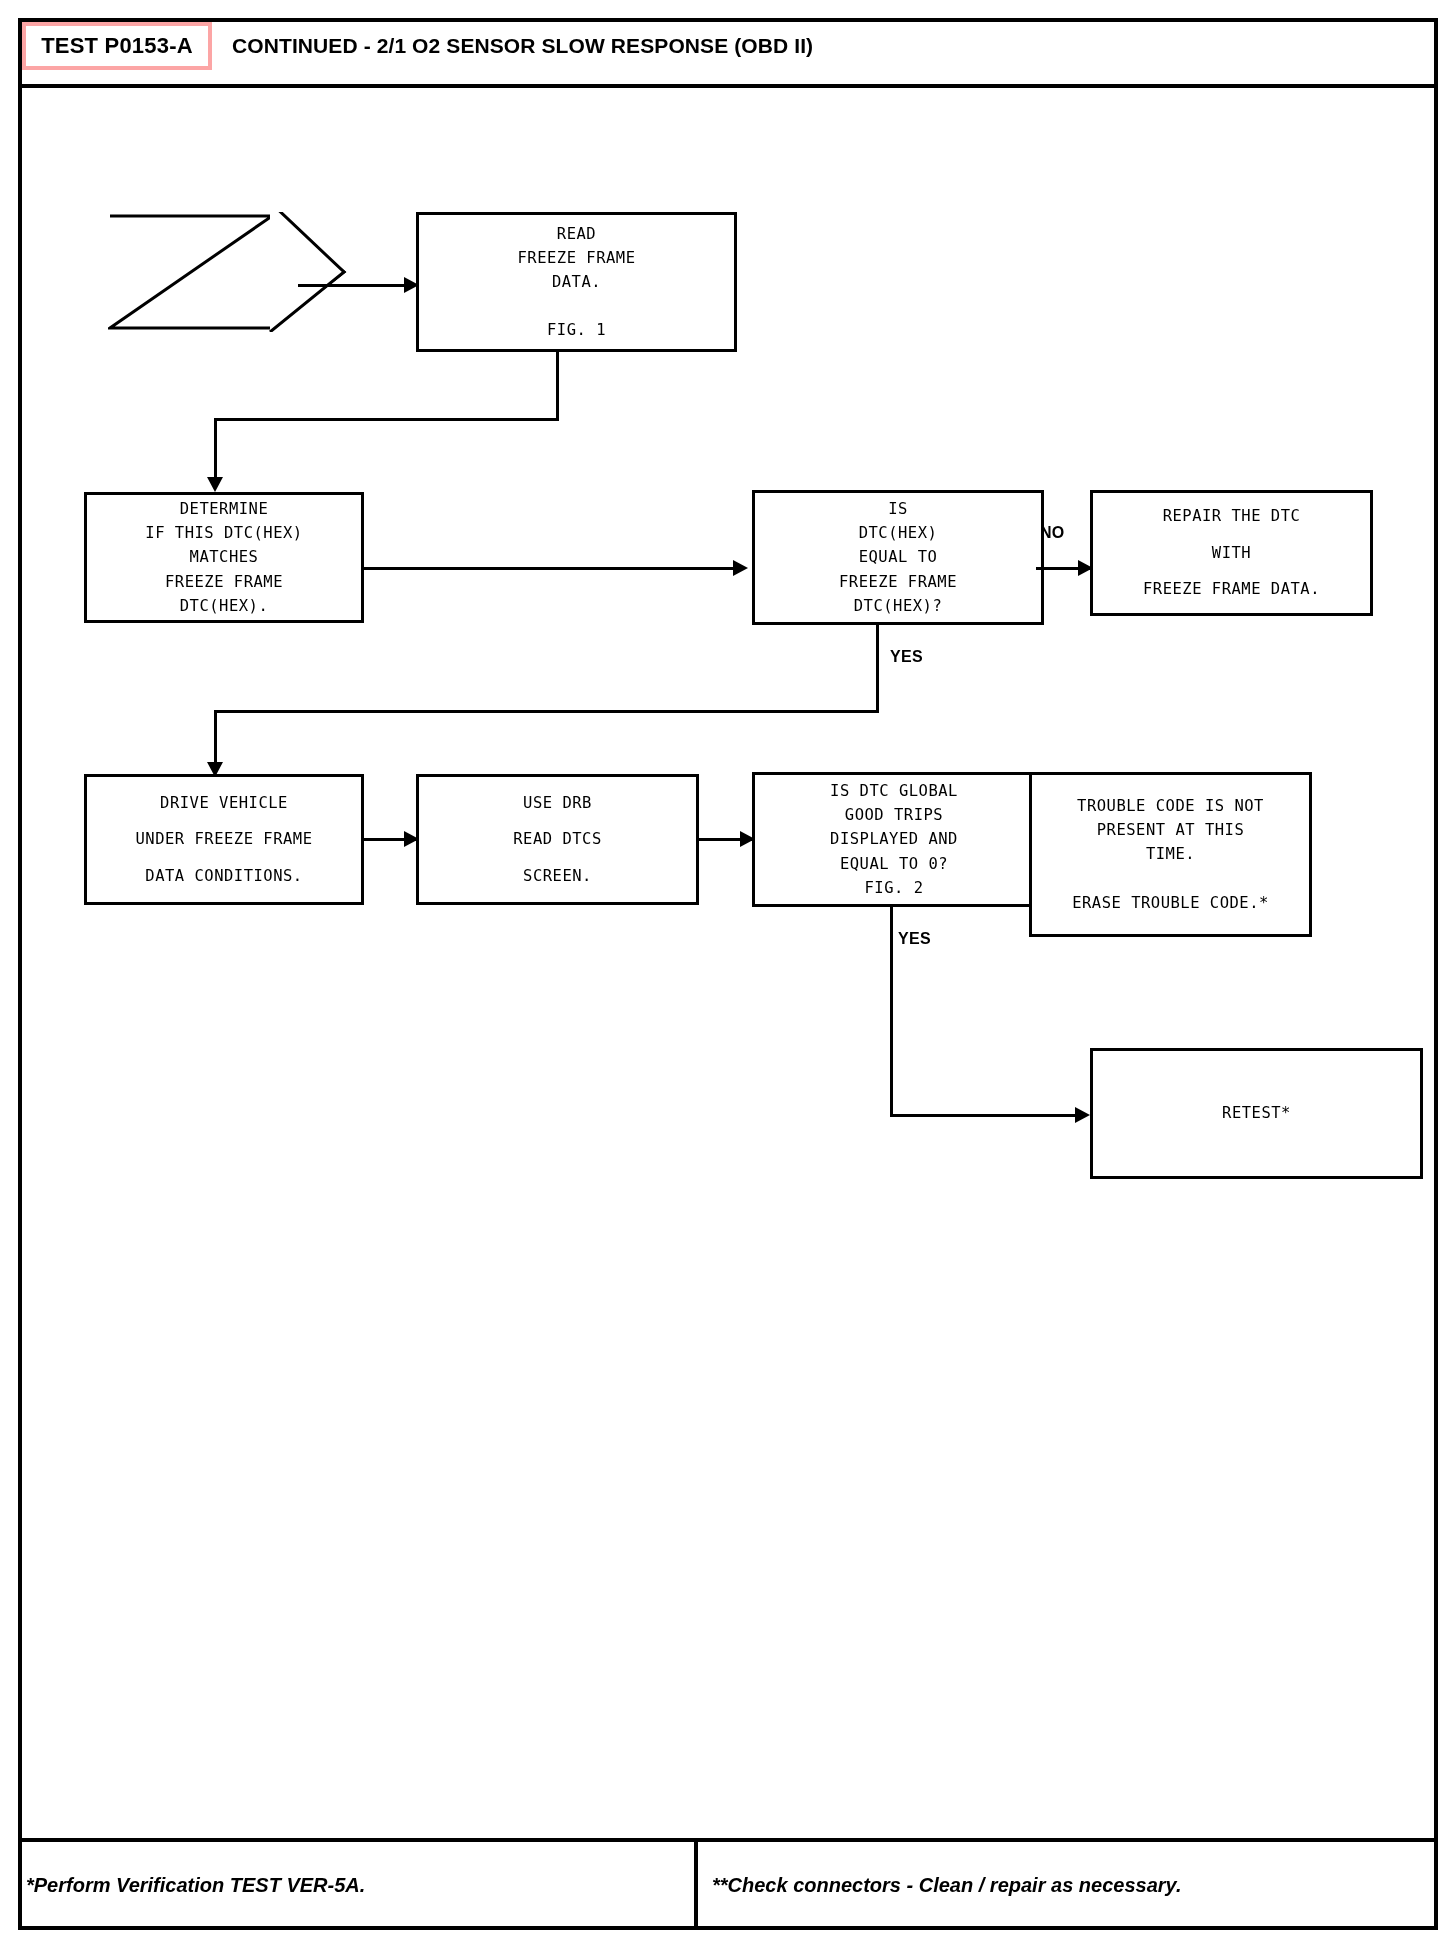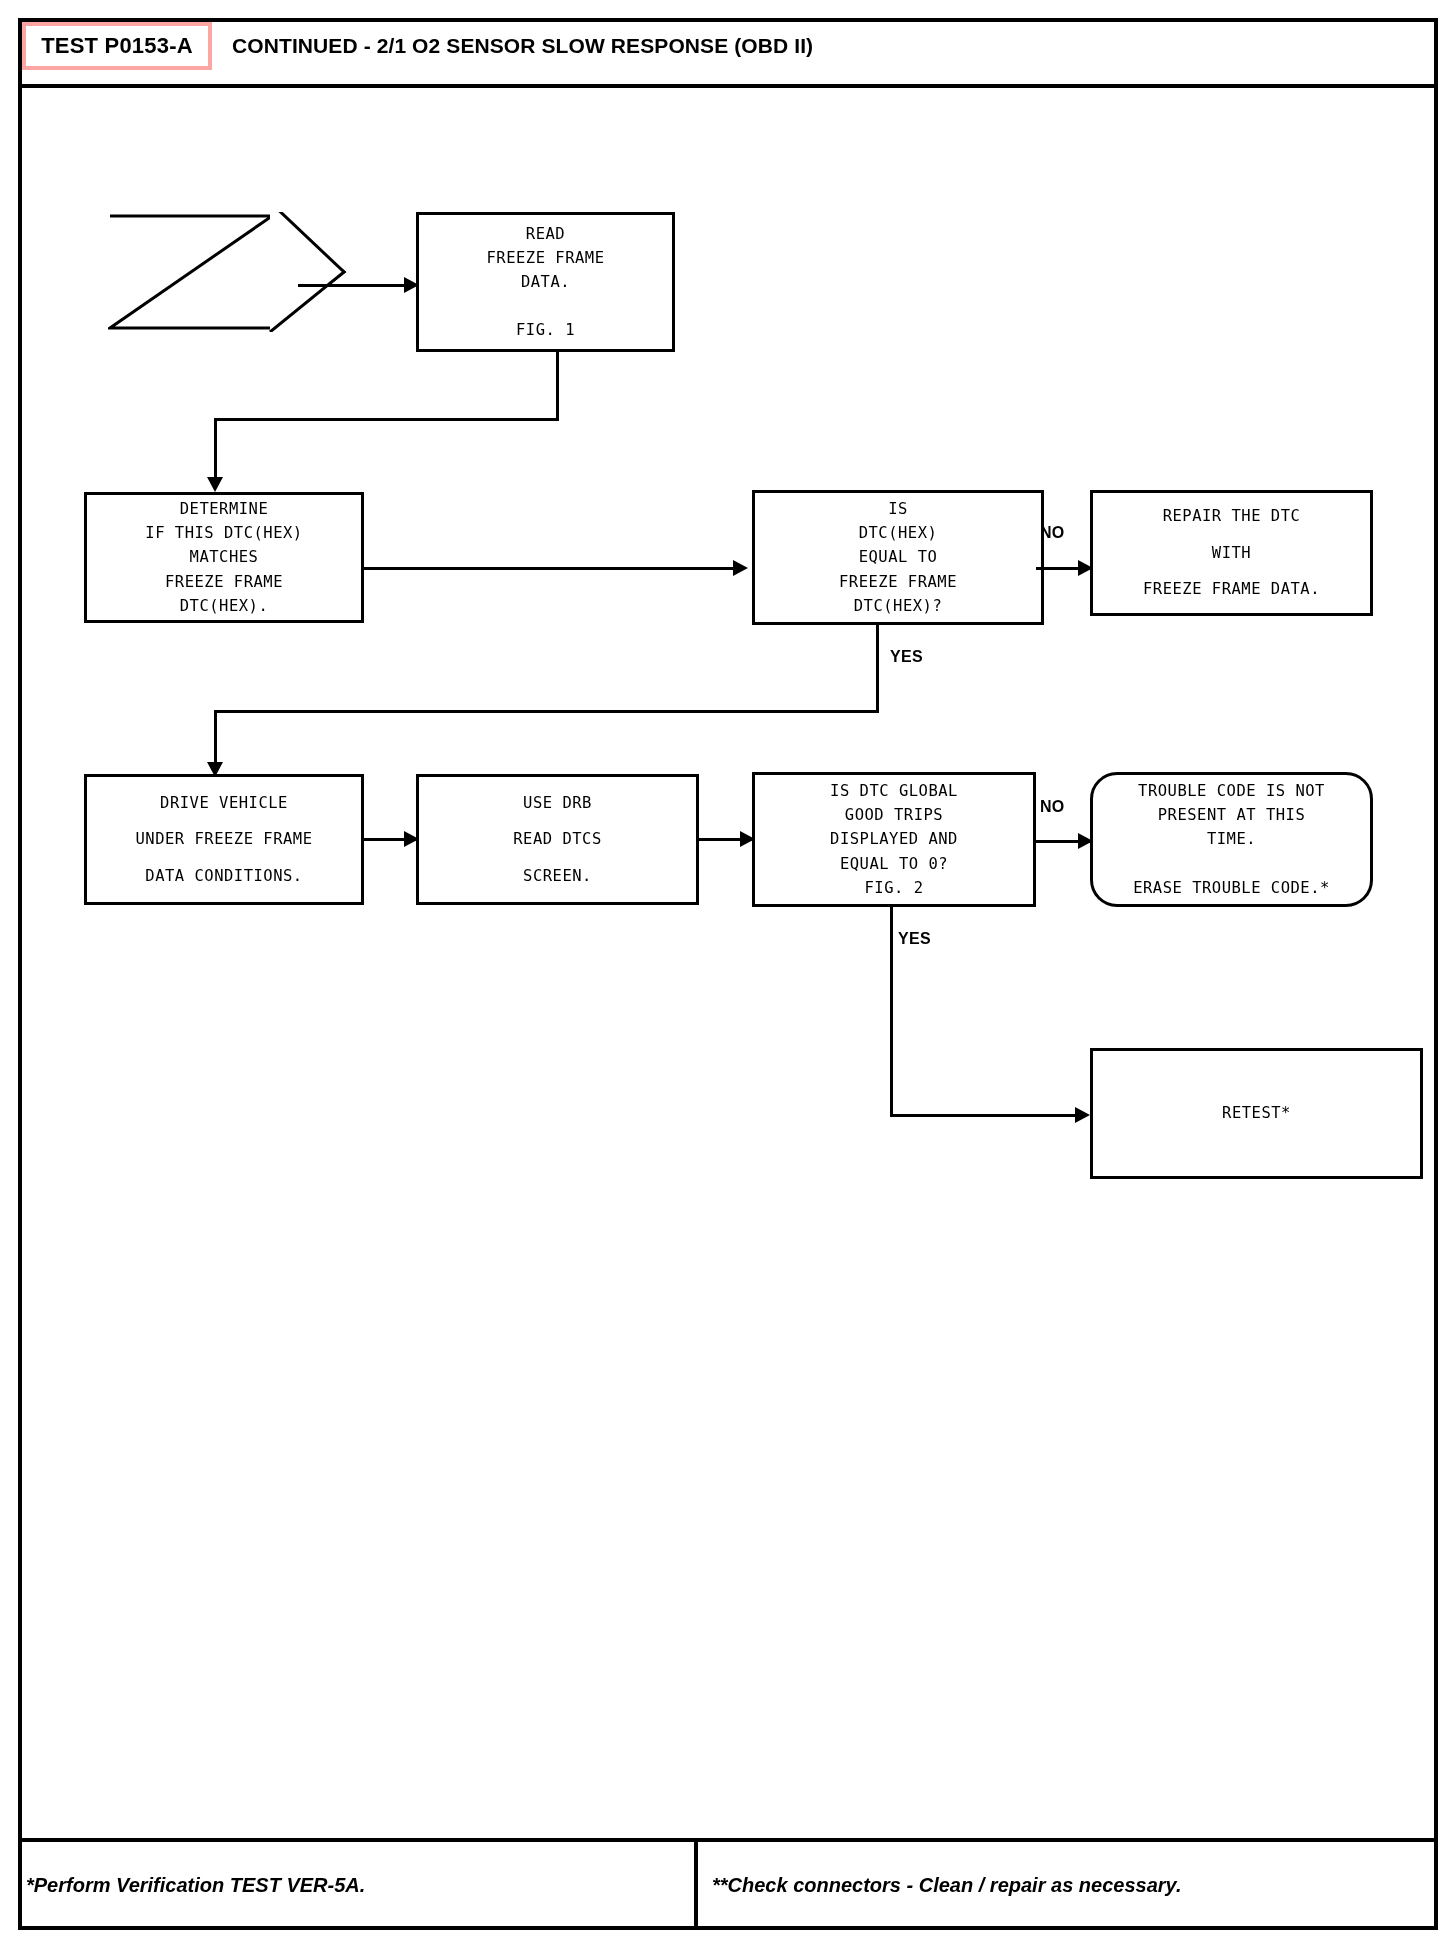--- a/index.html
+++ b/index.html
@@ -216,21 +216,21 @@
       <polygon points="2,4 166,4 166,1.5 237,58 166,116 166,116 2,116" fill="#ffffff" stroke="#000000" stroke-width="3" style="display:none"></polygon>
       <path d="M 2,4 L 164,4 L 164,-14 M 164,4 L 236,60 L 164,116 L 164,116 L 2,116 Z" fill="#ffffff" stroke="#000000" stroke-width="3" stroke-linejoin="miter"></path>
       <path d="M 164,4 L 164,-12" fill="none" stroke="#000000" stroke-width="3"></path>
       <path d="M 162,-10 L 236,60 L 162,120" fill="#ffffff" stroke="#000000" stroke-width="3"></path>
     </svg>
   </div>
 
   <div class="conn h" style="left:298px; top:284px; width:110px;"></div>
   <div class="arrowhead right" style="left:404px; top:277px;"></div>
 
-  <div class="node" style="left:416px; top:212px; width:259px; height:140px;">
+  <div class="node" style="left:416px; top:212px; width:321px; height:140px;">
     <span class="ln">READ</span>
     <span class="ln">FREEZE FRAME</span>
     <span class="ln">DATA.</span>
     <span class="ln">&nbsp;</span>
     <span class="ln">FIG. 1</span>
   </div>
 
   <div class="conn v" style="left:556px; top:352px; height:68px;"></div>
   <div class="conn h" style="left:214px; top:418px; width:345px;"></div>
   <div class="conn v" style="left:214px; top:418px; height:62px;"></div>
@@ -294,21 +294,21 @@
     <span class="ln">GOOD TRIPS</span>
     <span class="ln">DISPLAYED AND</span>
     <span class="ln">EQUAL TO 0?</span>
     <span class="ln">FIG. 2</span>
   </div>
 
   <div class="conn h" style="left:1036px; top:840px; width:55px;"></div>
   <div class="arrowhead right" style="left:1078px; top:833px;"></div>
   <div class="edge-label" style="left:1040px; top:798px;">NO</div>
 
-  <div class="node" style="left:1090px; top:772px; width:283px; height:135px;border-radius:27px;">
+  <div class="node" style="left:1029px; top:772px; width:283px; height:165px;">
     <span class="ln">TROUBLE CODE IS NOT</span>
     <span class="ln">PRESENT AT THIS</span>
     <span class="ln">TIME.</span>
     <span class="ln">&nbsp;</span>
     <span class="ln">ERASE TROUBLE CODE.*</span>
   </div>
 
   <div class="conn v" style="left:890px; top:907px; height:210px;"></div>
   <div class="conn h" style="left:890px; top:1114px; width:195px;"></div>
   <div class="arrowhead right" style="left:1075px; top:1107px;"></div>

